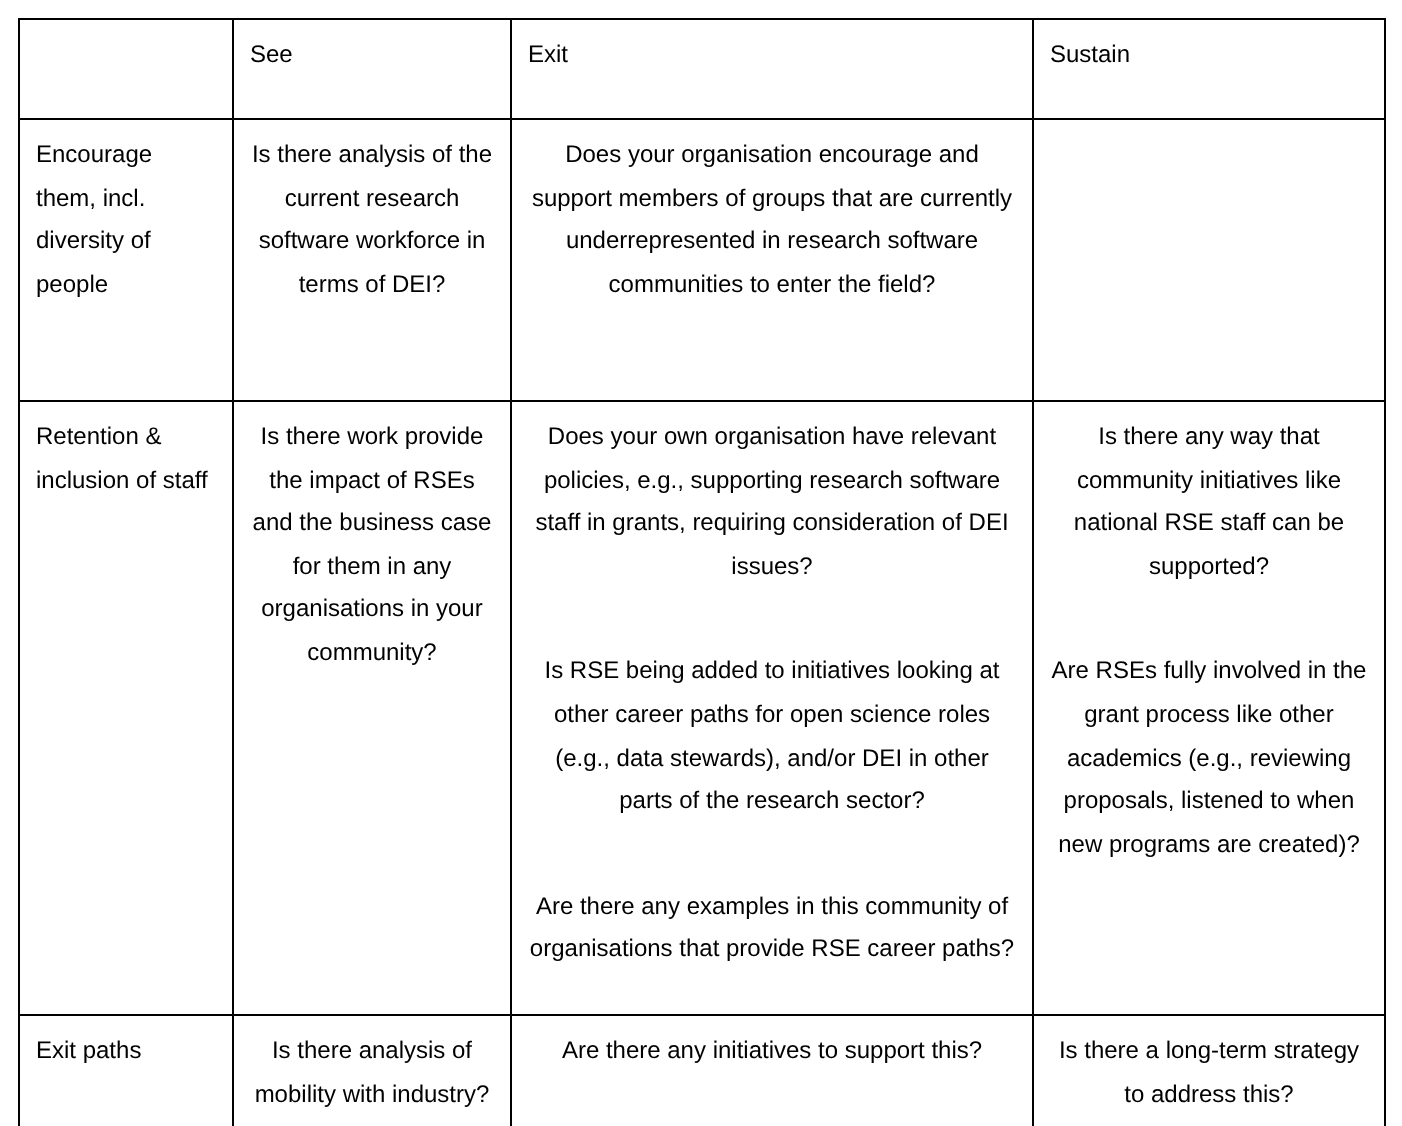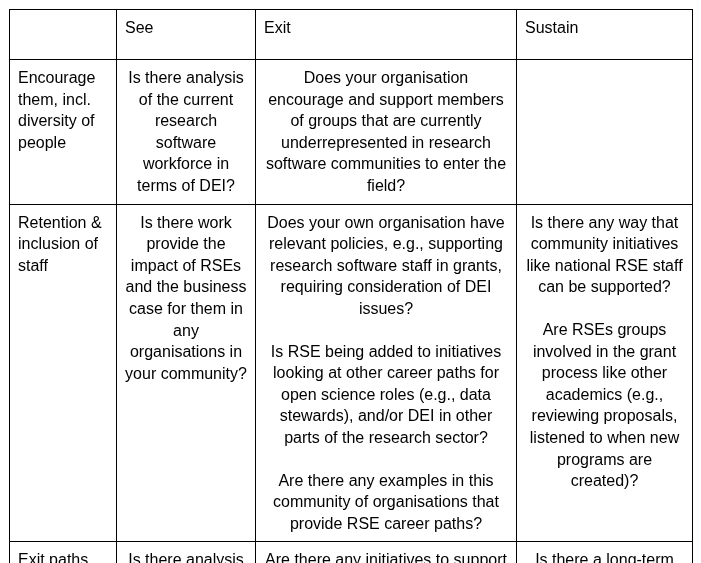--- a/index.html
+++ b/index.html
@@ -25,21 +25,21 @@
     border-collapse: collapse;
     table-layout: fixed;
     width: 683px;
     background: #ffffff;
   }
   table.matrix td,
   table.matrix th {
     border: 1.6px solid #000000;
     vertical-align: top;
     padding: 7px 8px 7px 8px;
-    font-size: 16px;
+    font-size: 12px;
     line-height: 21.6px;
     font-weight: normal;
     text-align: left;
   }
   col.c-label { width: 107px; }
   col.c-see   { width: 139px; }
   col.c-shape { width: 261px; }
   col.c-sust  { width: 176px; }
 
   thead th {
@@ -55,21 +55,21 @@
     border-top: 1.6px solid #000000;
   }
   td.rowlabel {
     font-weight: bold;
   }
   .para {
     margin: 0;
     text-align: center;
   }
   .para + .para {
-    margin-top: 21px;
+    margin-top: 31px;
   }
   tr.r-encourage td { height: 126px; }
   tr.r-retention td { height: 292px; }
   tr.r-exit td      { height: 92px; }
 </style>
 </head>
 <body>
 
 <div class="sheet">
   <table class="matrix">
@@ -105,21 +105,21 @@
         <td>
           <p class="para">Is there work provide the impact of RSEs and the business case for them in any organisations in your community?</p>
         </td>
         <td>
           <p class="para">Does your own organisation have relevant policies, e.g., supporting research software staff in grants, requiring consideration of DEI issues?</p>
           <p class="para">Is RSE being added to initiatives looking at other career paths for open science roles (e.g., data stewards), and/or DEI in other parts of the research sector?</p>
           <p class="para">Are there any examples in this community of organisations that provide RSE career paths?</p>
         </td>
         <td>
           <p class="para">Is there any way that community initiatives like national RSE staff can be supported?</p>
-          <p class="para">Are RSEs groups involved in the grant process like other academics (e.g., reviewing proposals, listened to when new programs are created)?</p>
+          <p class="para">Are RSEs fully involved in the grant process like other academics (e.g., reviewing proposals, listened to when new programs are created)?</p>
         </td>
       </tr>
 
       <tr class="r-exit">
         <td class="rowlabel">Exit paths</td>
         <td>
           <p class="para">Is there analysis of mobility with industry? Other career paths?</p>
         </td>
         <td>
           <p class="para">Are there any initiatives to support this?</p>

